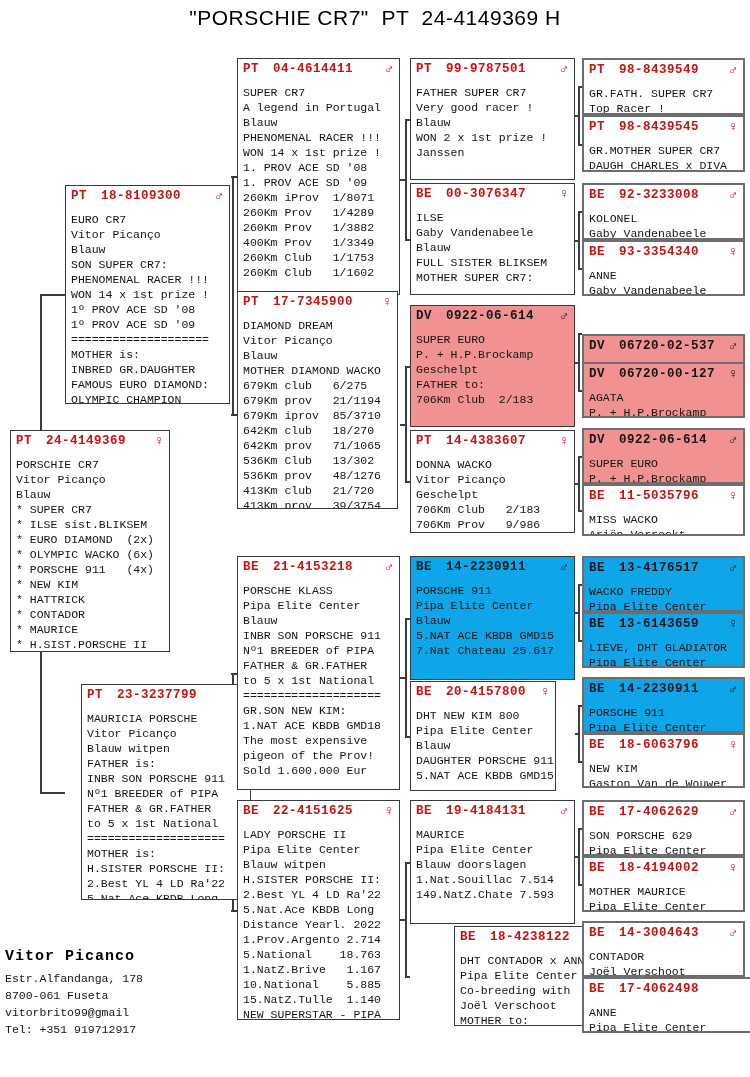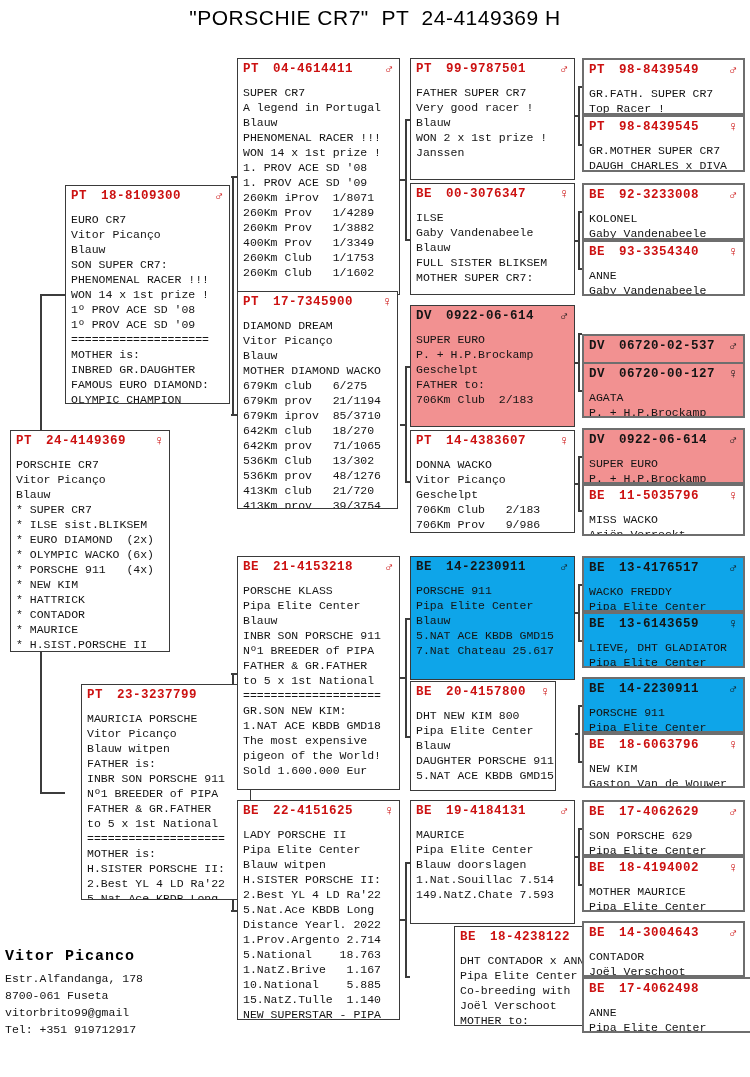--- a/index.html
+++ b/index.html
@@ -191,21 +191,21 @@
       <div class="ln">Pipa Elite Center</div>
       <div class="ln">Blauw</div>
       <div class="ln">INBR SON PORSCHE 911</div>
       <div class="ln">Nº1 BREEDER of PIPA</div>
       <div class="ln">FATHER &amp; GR.FATHER</div>
       <div class="ln">to 5 x 1st National</div>
       <div class="ln">====================</div>
       <div class="ln">GR.SON NEW KIM:</div>
       <div class="ln">1.NAT ACE KBDB GMD18</div>
       <div class="ln">The most expensive</div>
-      <div class="ln">pigeon of the World!</div>
+      <div class="ln">pigeon of the Prov!</div>
       <div class="ln">Sold 1.600.000 Eur</div>
     </div>
     <div class="pbox c3 v-white" style="left: 237px; top: 800px; width: 163px; height: 220px;">
       <div class="hdr"><span class="cc">BE</span><span class="num">22-4151625</span><span class="sex">♀</span></div>
       <div class="ln">LADY PORSCHE II</div>
       <div class="ln">Pipa Elite Center</div>
       <div class="ln">Blauw witpen</div>
       <div class="ln">H.SISTER PORSCHE II:</div>
       <div class="ln">2.Best YL 4 LD Ra'22</div>
       <div class="ln">5.Nat.Ace KBDB Long</div>

